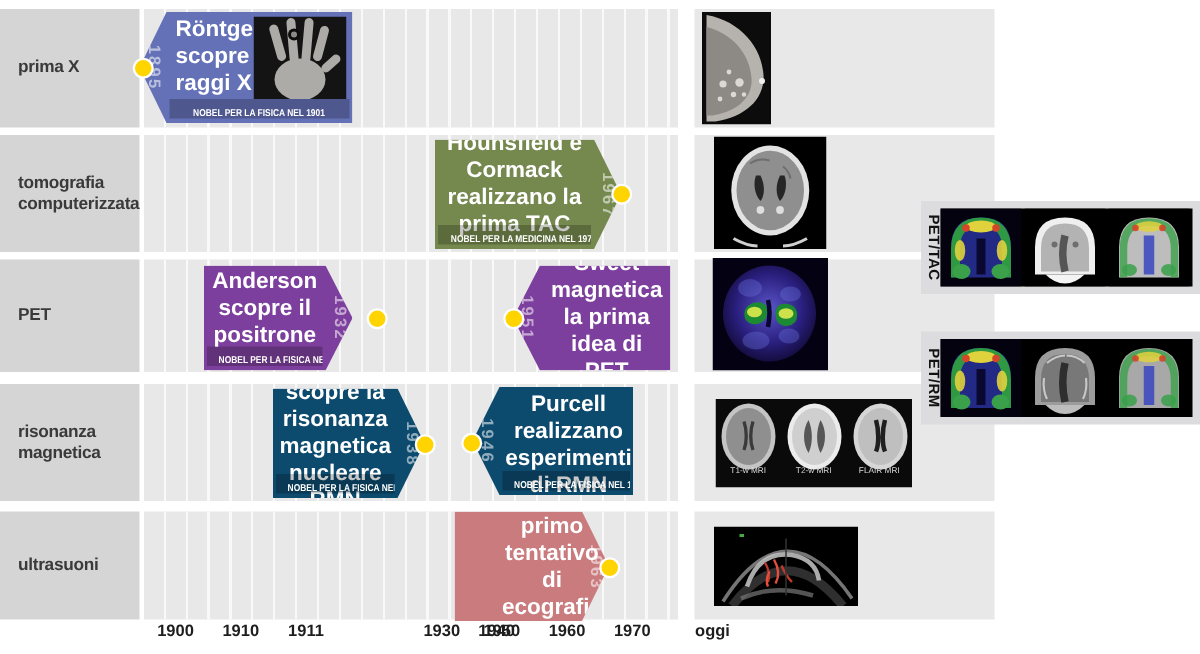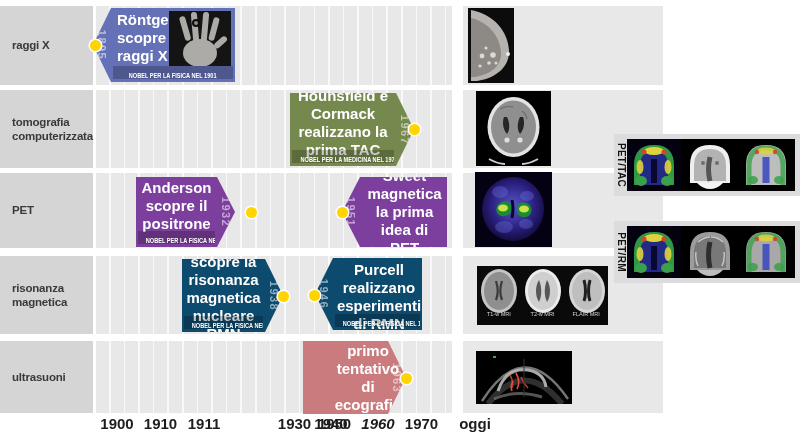--- a/index.html
+++ b/index.html
@@ -29,21 +29,21 @@
   .nobel{position:absolute;bottom:3px;height:13px;line-height:13px;background:rgba(0,0,0,.22);
     text-align:center;white-space:nowrap;overflow:hidden;}
   .nobel span{display:inline-block;transform:scaleX(.85);transform-origin:center;
     font-size:6.6px;font-weight:bold;color:#fff;letter-spacing:0;}
   .pt-right .nobel{left:2px;right:20px;} .pt-left .nobel{left:20px;right:2px;}
 
   .dot{position:absolute;width:11px;height:11px;border-radius:50%;background:#ffd400;
     box-shadow:0 0 0 1.5px #fff;z-index:6;}
 
   
-  .axis-label{position:absolute;top:415px;transform:translateX(-50%);font-size:15px;
+  .axis-label{position:absolute;top:415px;transform:translateX(-50%);font-size:11px;
     font-weight:bold;color:#1d1d1e;}
 
   
   .img-wrap{position:absolute;line-height:0;}
   .mri-labels{position:absolute;left:477px;top:312px;width:131px;display:flex;z-index:3;}
   .mri-labels span{flex:1;text-align:center;font-size:5.5px;color:#d8d8d8;line-height:1;}
 
   
   .panel{position:absolute;left:614px;width:186px;height:62px;background:#dcdcde;z-index:4;}
   .panel-label{position:absolute;left:2px;top:50%;transform:translateY(-50%);
@@ -51,21 +51,21 @@
   .panel-strip{position:absolute;left:13px;top:5px;width:168px;height:52px;background:#000;
     display:flex;gap:2px;padding:0;}
   .panel-strip svg{display:block;}
 </style>
 </head>
 <body>
 
 <div class="canvas">
 
   <div class="label-block" style="top:6px;height:79px;">
-      <span>raggi X</span>
+      <span>prima X</span>
     </div>
   <div class="label-block" style="top:90px;height:78px;">
       <span>tomografia computerizzata</span>
     </div>
   <div class="label-block" style="top:173px;height:75px;">
       <span>PET</span>
     </div>
   <div class="label-block" style="top:256px;height:78px;">
       <span>risonanza magnetica</span>
     </div>
@@ -316,17 +316,17 @@
       </svg>
     </div>
   </div>
 
   <span class="axis-label" style="left:117px;">1900</span>
   <span class="axis-label" style="left:160.5px;">1910</span>
   <span class="axis-label" style="left:204px;">1911</span>
   <span class="axis-label" style="left:247.5px;margin-left:47px;">1930</span>
   <span class="axis-label" style="left:291px;margin-left:40px;">1940</span>
   <span class="axis-label" style="left:334.5px;">1950</span>
-  <span class="axis-label" style="left:378px;font-style:italic;">1960</span>
+  <span class="axis-label" style="left:378px;">1960</span>
   <span class="axis-label" style="left:421.5px;">1970</span>
   <span class="axis-label" style="left:475px;">oggi</span>
 
 </div>
 
 </body></html>

